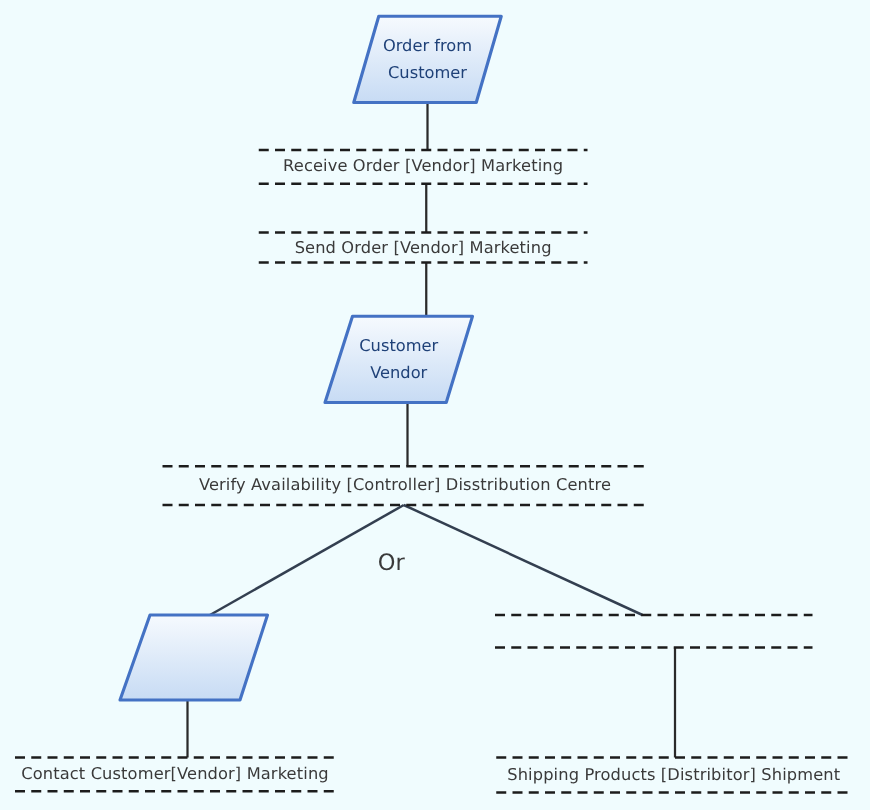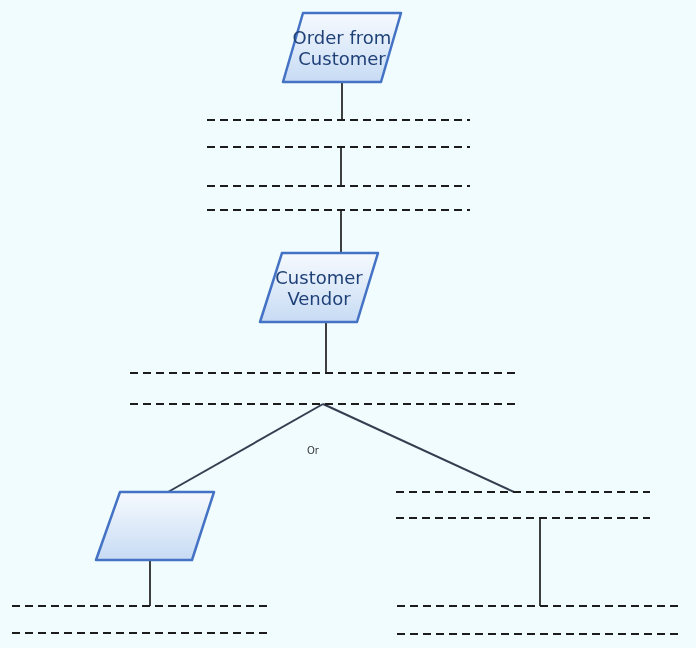--- a/index.html
+++ b/index.html
@@ -32,31 +32,31 @@
     color:var(--label-text);
     white-space:nowrap;
     letter-spacing:0.1px;
   }
   .node-label{
     position:absolute;
     display:flex;
     flex-direction:column;
     align-items:center;
     justify-content:center;
-    font-size:18px;
+    font-size:13px;
     line-height:21px;
     color:var(--shape-text);
     text-align:center;
   }
   .gateway-label{
     position:absolute;
     display:flex;
     align-items:center;
     justify-content:center;
-    font-size:10px;
+    font-size:18px;
     color:var(--label-text);
   }
   .solid{stroke:var(--line);stroke-width:1.8;}
   .branch{stroke:var(--branch-line);stroke-width:2;}
   .dash{stroke:var(--dashed-line);stroke-width:2;stroke-dasharray:8 5;}
   .shape{fill:url(#shapeGrad);stroke:var(--shape-border);stroke-width:2.5;stroke-linejoin:round;}
 </style>
 </head>
 <body>
 
@@ -99,16 +99,21 @@
 
   <div class="node-label" style="left:283px;top:13px;width:118px;height:69px">
     <span>Order from</span>
     <span>Customer</span>
   </div>
   <div class="node-label" style="left:260px;top:253px;width:118px;height:69px">
     <span>Customer</span>
     <span>Vendor</span>
   </div>
 
+  <div class="activity-label" style="left:207px;top:120px;width:263px;height:27px">Receive Order [Vendor] Marketing</div>
+  <div class="activity-label" style="left:207px;top:186px;width:263px;height:24px">Send Order [Vendor] Marketing</div>
+  <div class="activity-label" style="left:130px;top:373px;width:388px;height:31px">Verify Availability [Controller] Disstribution Centre</div>
+  <div class="activity-label" style="left:12px;top:606px;width:256px;height:27px">Contact Customer[Vendor] Marketing</div>
+  <div class="activity-label" style="left:397px;top:606px;width:284px;height:28px">Shipping Products [Distribitor] Shipment</div>
 
   <div class="gateway-label" style="left:293px;top:441px;width:40px;height:18px">Or</div>
 
 </div>
 
 </body></html>

